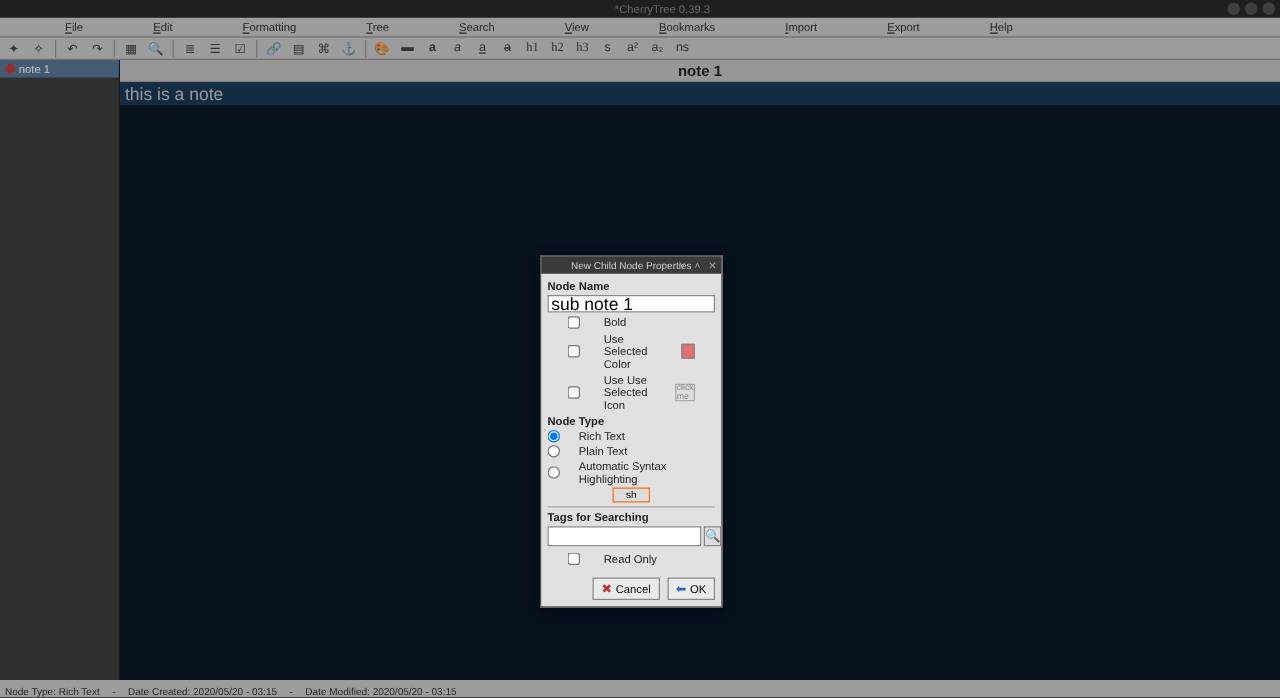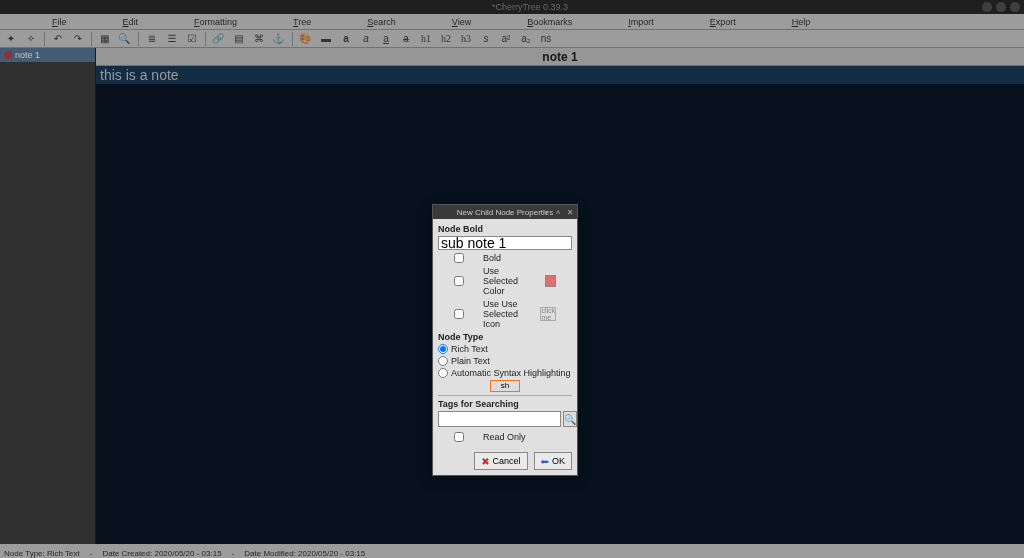--- a/index.html
+++ b/index.html
@@ -81,21 +81,21 @@
 .check-row input[type="checkbox"] { width: 10px; height: 10px; }
 .check-row label { font-size: 9px; color: #222; }
 .color-swatch {
   width: 18px; height: 12px; background: #e07070; border: 1px solid #888;
   display: inline-block;
 }
 .icon-btn {
   width: 24px; height: 14px; border: 1px solid #aaa; background: #ddd;
   font-size: 7px; color: #888; display: inline-flex; align-items: center; justify-content: center;
 }
-.radio-row { display: flex; align-items: center; gap: 3px; margin: 2px 0; }
+.radio-row { display: flex; align-items: center; gap: 15px; margin: 2px 0; }
 .radio-row input[type="radio"] { width: 10px; height: 10px; }
 .radio-row label { font-size: 9px; color: #222; }
 .lang-select {
   display: block; width: 30px; height: 12px; margin: 2px auto; font-size: 8px;
   border: 1px solid #f97316; background: #ddd; text-align: center;
 }
 .divider { height: 1px; background: #aaa; margin: 3px 0; }
 .search-row { display: flex; gap: 2px; margin-top: 2px; }
 .search-row input { flex: 1; height: 16px; border: 1px solid #888; font-size: 9px; padding: 0 2px; }
 .search-row button {
@@ -203,21 +203,21 @@
 <div class="dialog">
   <div class="dialog-titlebar">
     <span>New Child Node Properties</span>
     <div class="dialog-titlebar-controls">
       <span>˅</span>
       <span>˄</span>
       <span>✕</span>
     </div>
   </div>
   <div class="dialog-body">
-    <div class="section-label">Node Bold</div>
+    <div class="section-label">Node Name</div>
     <input class="dialog-input" value="sub note 1" style="">
     
     <div class="check-row">
       <input type="checkbox" style="">
       <label>Bold</label>
     </div>
     <div class="check-row">
       <input type="checkbox" style="">
       <label>Use Selected Color</label>
       <span class="color-swatch"></span>

